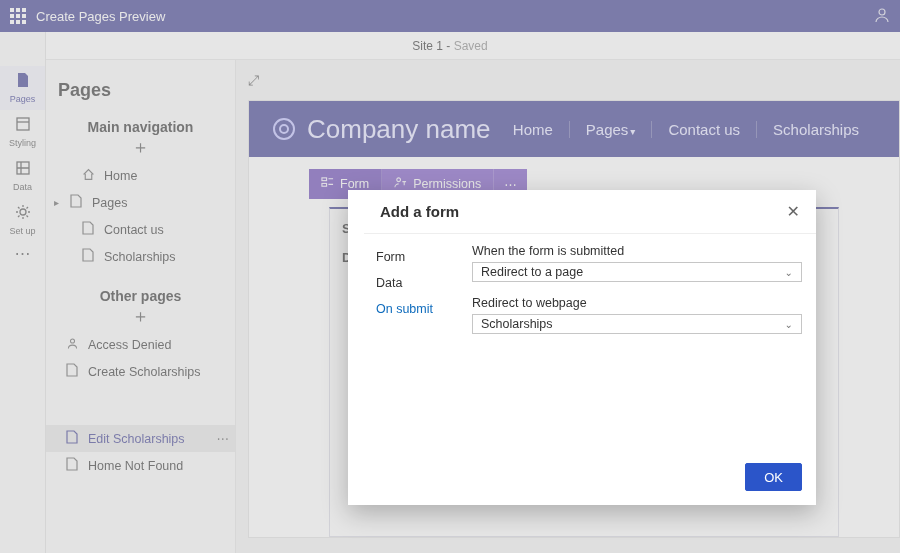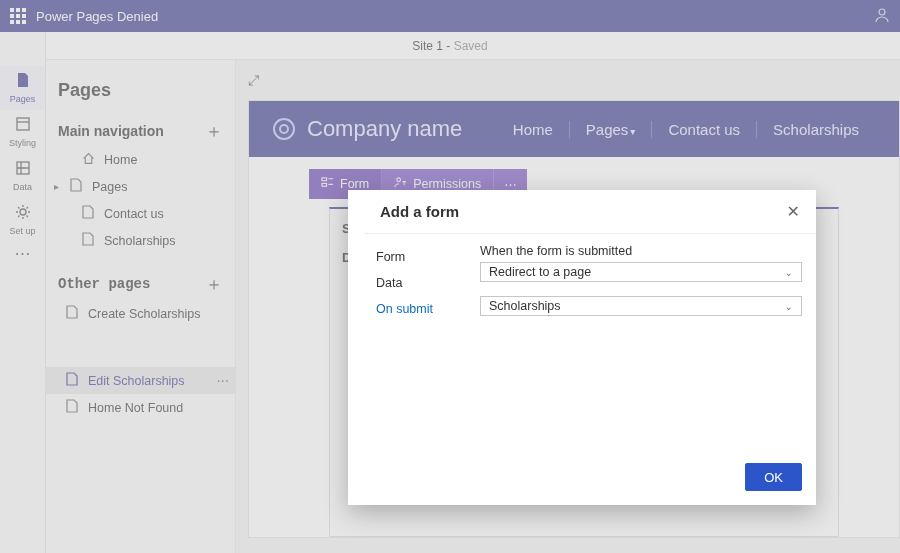--- a/index.html
+++ b/index.html
@@ -20,38 +20,38 @@
   .iconrail .ell { margin-top:2px; font-size:16px; color:#555; }
 
   
   .homestrip { position:absolute; top:32px; left:0; right:0; height:28px; display:flex; align-items:center; justify-content:center; background:#fff; border-bottom:1px solid #e6e6e6; font-size:12px; color:#333; }
   .homestrip .homeicon { position:absolute; left:14px; font-size:15px; color:#555; }
   .homestrip .saved { color:#888; }
 
   
   .sidepanel { position:absolute; top:60px; left:46px; width:190px; height:calc(553px - 60px); background:#fafafa; border-right:1px solid #e3e3e3; padding:6px 0; color:#333; }
   .sidepanel h2 { font-size:18px; font-weight:600; padding:14px 12px 10px; }
-  .sidepanel .sectionhead { display:flex; align-items:center; justify-content:space-between; padding:8px 12px 4px; font-size:14px; font-weight:600; }
+  .sidepanel .sectionhead { display:flex; align-items:center; justify-content:space-between; padding:8px 12px 4px; font-size:14px; font-weight:600;flex-direction:column; }
   .sidepanel .plus { font-size:18px; color:#555; cursor:pointer; font-weight:300; }
   .sidepanel .navitem { display:flex; align-items:center; padding:5px 8px 5px 20px; font-size:12.5px; cursor:pointer; gap:6px; color:#333; }
   .sidepanel .navitem.indent { padding-left:20px; }
   .sidepanel .navitem.selected { background:#e5e5e5; color:#3c3c91;margin-top:40px; }
   .sidepanel .navitem .ic { width:16px; font-size:13px; color:#666; }
   .sidepanel .navitem.selected .ic { color:#3c3c91; }
   .sidepanel .navitem .chev { width:10px; color:#666; font-size:10px; }
   .sidepanel .dots { position:absolute; right:6px; color:#666; }
 
   
   .canvas { position:absolute; top:60px; left:236px; right:0; height:calc(553px - 60px); background:#f2f2f2; }
   .canvas .resize { position:absolute; top:12px; left:12px; font-size:14px; color:#555; }
   .preview { position:absolute; top:40px; left:12px; right:0; background:#fff; border:1px solid #e0e0e0; }
   .preview-header { height:56px; background:#3c3c91; display:flex; align-items:center; padding:0 24px; color:#e4e4ff; }
   .preview-header .logo { width:22px; height:22px; border:2px solid #c0c0ff; border-radius:50%; margin-right:12px; position:relative; }
   .preview-header .logo::after { content:''; position:absolute; inset:4px; border:2px solid #c0c0ff; border-radius:50%; }
-  .preview-header .cname { font-size:22px; font-weight:300; }
+  .preview-header .cname { font-size:26px; font-weight:300; }
   .preview-header .navlinks { margin-left:auto; display:flex; gap:0; font-size:15px; }
   .preview-header .navlinks span { padding:0 16px; border-right:1px solid rgba(255,255,255,0.25); cursor:pointer; }
   .preview-header .navlinks span:last-child { border-right:none; }
   .preview-header .dd::after { content:'▾'; font-size:10px; margin-left:2px; }
 
   .toolbar-row { display:flex; align-items:center; margin:12px 0 0 60px; }
   .toolstrip { height:30px; background:#7854c4; display:flex; align-items:center; font-size:12.5px; color:#fff; }
   .toolstrip .titem { display:flex; align-items:center; gap:6px; padding:0 12px; border-right:1px solid rgba(255,255,255,0.18); cursor:pointer; height:100%; }
   .toolstrip .titem.sel { background:#6744b4; }
   .toolstrip .tic { font-size:13px; opacity:.9; }
@@ -66,21 +66,21 @@
 
   
   .modal { position:absolute; top:190px; left:348px; width:468px; height:315px; background:#fff; box-shadow:0 8px 24px rgba(0,0,0,0.25); display:flex; flex-direction:column; font-size:13px;padding-left:16px; }
   .modal-head { display:flex; align-items:center; padding:12px 16px; border-bottom:1px solid #eee; }
   .modal-head .mtitle { font-size:15px; font-weight:600; color:#333; }
   .modal-head .mclose { margin-left:auto; font-size:16px; color:#666; cursor:pointer; }
   .modal-body { flex:1; display:flex; }
   .modal-tabs { width:108px; padding:10px 0 0 12px; font-size:12.5px; }
   .modal-tabs .mtab { padding:6px 0; cursor:pointer; color:#333; }
   .modal-tabs .mtab.active { color:#0f6cbd; }
-  .modal-form { flex:1; padding:10px 14px 0 0;margin-left:8px; }
+  .modal-form { flex:1; padding:10px 14px 0 0; }
   .mfield-label { font-size:12.5px; color:#333; margin-bottom:4px; }
   .mselect { width:100%; height:20px; border:1px solid #c6c6c6; background:#fff; padding:0 8px; font-size:12.5px; display:flex; align-items:center; justify-content:space-between; cursor:pointer; margin-bottom:14px; color:#333;}
   .mselect .caret { font-size:10px; color:#777; }
   .modal-foot { display:flex; justify-content:flex-end; padding:10px 14px 14px; }
   .btn { height:28px; padding:0 18px; font-size:13px; border-radius:2px; cursor:pointer; display:flex; align-items:center; }
   .btn-primary { background:#2b55c9; color:#fff; border:1px solid #2b55c9; }
   .btn-secondary { background:#fff; border:1px solid #c6c6c6; color:#333; }
 </style>
 </head>
 <body>
@@ -90,21 +90,21 @@
     <span></span>
       <span></span>
       <span></span>
       <span></span>
       <span></span>
       <span></span>
       <span></span>
       <span></span>
       <span></span>
   </div>
-  <div class="title">Power Pages Denied</div>
+  <div class="title">Create Pages Preview</div>
   <div class="right-icon">
     <svg width="16" height="16" viewBox="0 0 16 16" fill="none" stroke="#fff" stroke-width="1.2">
         <circle cx="8" cy="5" r="3"></circle>
         <path d="M2 15c0-3 3-5 6-5s6 2 6 5"></path>
       </svg>
   </div>
 </div>
 
 <div class="homestrip">
   <span class="homeicon">
@@ -195,23 +195,32 @@
   <div class="navitem indent">
     <span class="chev"></span>
     <span class="ic">
       <svg width="12" height="14" viewBox="0 0 12 14" fill="none" stroke="#666" stroke-width="1.2">
           <path d="M1 1h7l3 3v9H1z"></path>
         </svg>
     </span>
     <span>Scholarships</span>
   </div>
 
-  <div class="sectionhead" style="margin-top:10px;font-family:Liberation Mono, monospace;">
+  <div class="sectionhead" style="margin-top:10px;">
     <span>Other pages</span>
     <span class="plus">＋</span>
+  </div>
+  <div class="navitem indent">
+    <span class="ic">
+      <svg width="13" height="13" viewBox="0 0 16 16" fill="none" stroke="#666" stroke-width="1.3">
+          <circle cx="8" cy="5" r="2.5"></circle>
+          <path d="M3 14c0-2.5 2-4 5-4s5 1.5 5 4"></path>
+        </svg>
+    </span>
+    <span>Access Denied</span>
   </div>
   <div class="navitem indent">
     <span class="ic">
       <svg width="12" height="14" viewBox="0 0 12 14" fill="none" stroke="#666" stroke-width="1.2">
           <path d="M1 1h7l3 3v9H1z"></path>
         </svg>
     </span>
     <span>Create Scholarships</span>
   </div>
   <div class="navitem indent selected" style="position:relative;">
@@ -291,20 +300,21 @@
       <div class="mtab">Form</div>
       <div class="mtab">Data</div>
       <div class="mtab active">On submit</div>
     </div>
     <div class="modal-form">
       <div class="mfield-label">When the form is submitted</div>
       <div class="mselect">
         <span>Redirect to a page</span>
         <span class="caret">⌄</span>
       </div>
+      <div class="mfield-label">Redirect to webpage</div>
       <div class="mselect">
         <span>Scholarships</span>
         <span class="caret">⌄</span>
       </div>
     </div>
   </div>
   <div class="modal-foot">
     <div class="btn btn-primary">
       <span>OK</span>
     </div>

